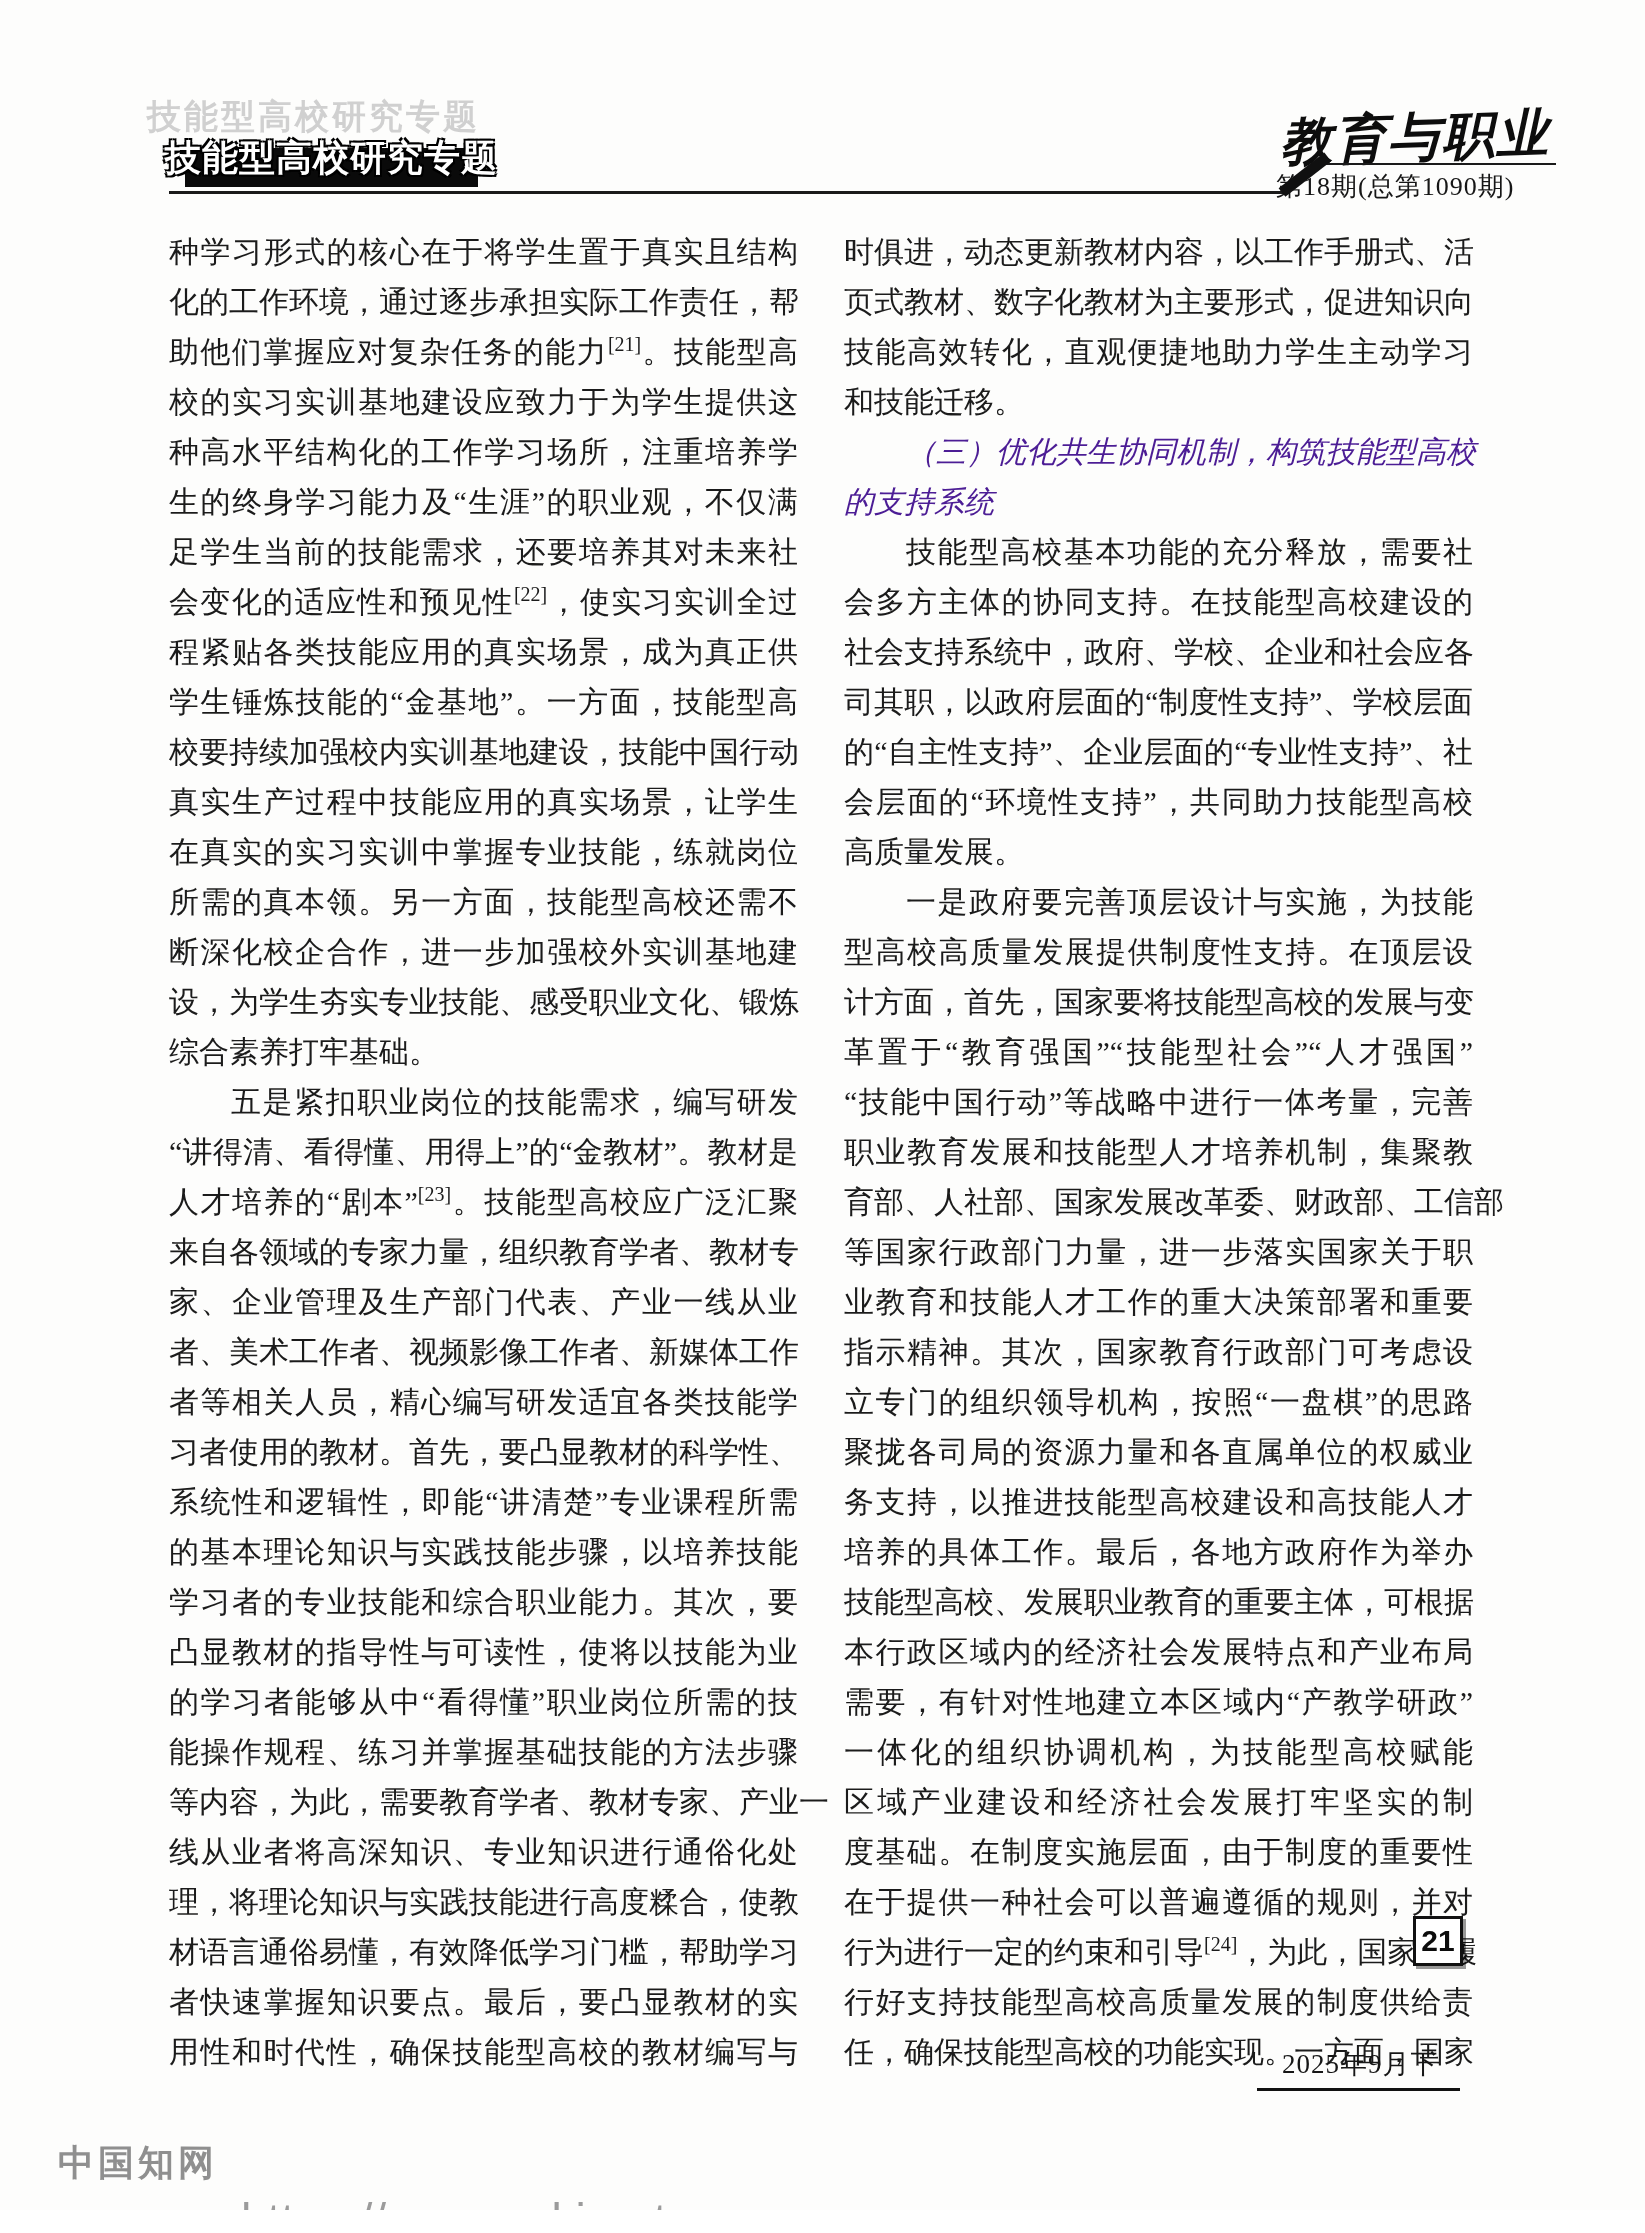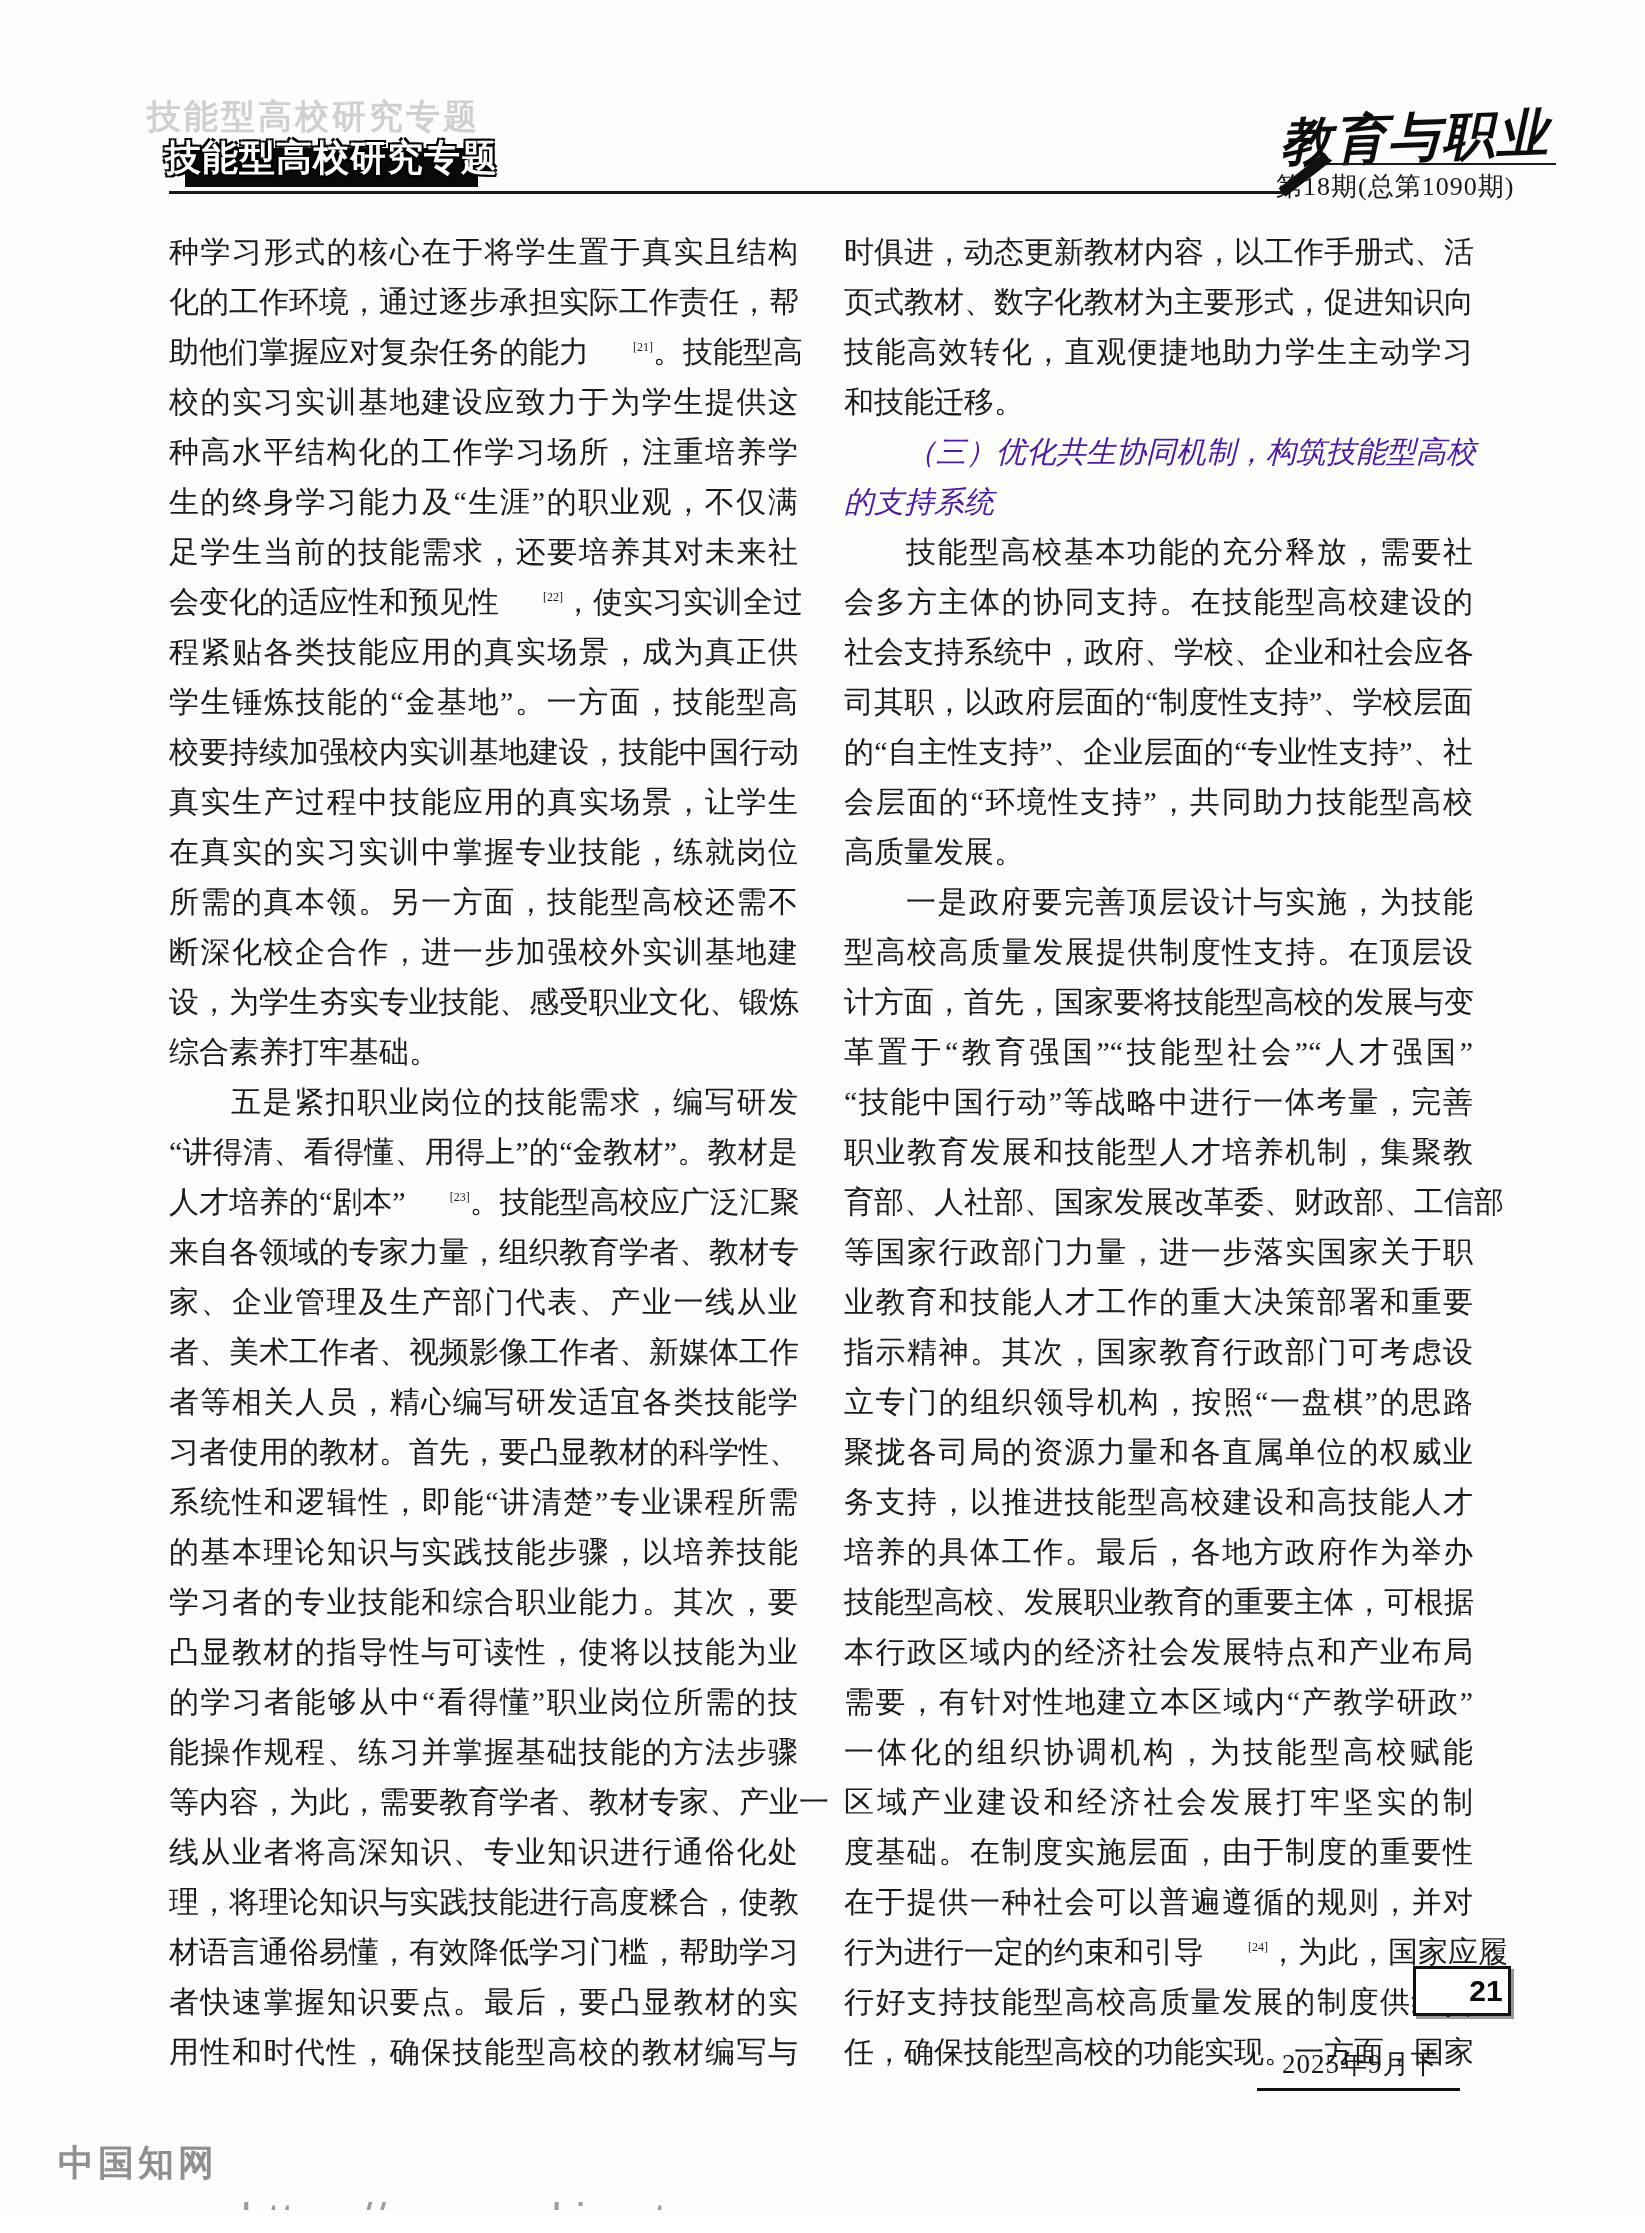--- a/index.html
+++ b/index.html
@@ -62,39 +62,39 @@
   .col.right { left: 844px; }
   .line {
     height: 50px; line-height: 50px; font-size: 30px;
     text-align: justify; text-align-last: justify;
     white-space: nowrap; color: #1b1b1b;
   }
   .line.end { text-align-last: left; }
   .line.indent { text-indent: 62px; }
   .line.kai { font-style: italic; color: #4c1d95; }
   .line sup {
-    font-size: 12px; line-height: 0; vertical-align: super; letter-spacing: 0; margin-left: 44px;
+    font-size: 20px; line-height: 0; vertical-align: super; letter-spacing: 0;
   }
 
   
   .date-rule {
     position: absolute; left: 1257px; top: 2088px;
     width: 203px; height: 3px; background: #111;
   }
   .footer-date {
     position: absolute; left: 1282px; top: 2046px;
     font-size: 27px; letter-spacing: 1px; white-space: nowrap; color: #161616;
   }
   .page-box {
-    position: absolute; left: 1413px; top: 1966px;
+    position: absolute; left: 1413px; top: 1916px;
     width: 44px; height: 44px; background: #fff;
     border: 3px solid #111; box-shadow: 3px 3px 0 rgba(0,0,0,.4);
     display: flex; align-items: center; justify-content: center;
     font-family: "Liberation Sans", "DejaVu Sans", sans-serif;
-    font-size: 30px; font-weight: bold; color: #0c0c0c; padding-left: 48px;
+    font-size: 30px; font-weight: bold; color: #0c0c0c;
   }
   .cnki-name {
     position: absolute; left: 58px; top: 2139px;
     font-family: "Liberation Sans", "DejaVu Sans", sans-serif;
     font-size: 36px; font-weight: bold; letter-spacing: 4px;
     color: #8f8f8f; white-space: nowrap;
   }
   .cnki-url {
     position: absolute; left: 241px; top: 2145px;
     font-family: "Liberation Sans", "DejaVu Sans", sans-serif;

